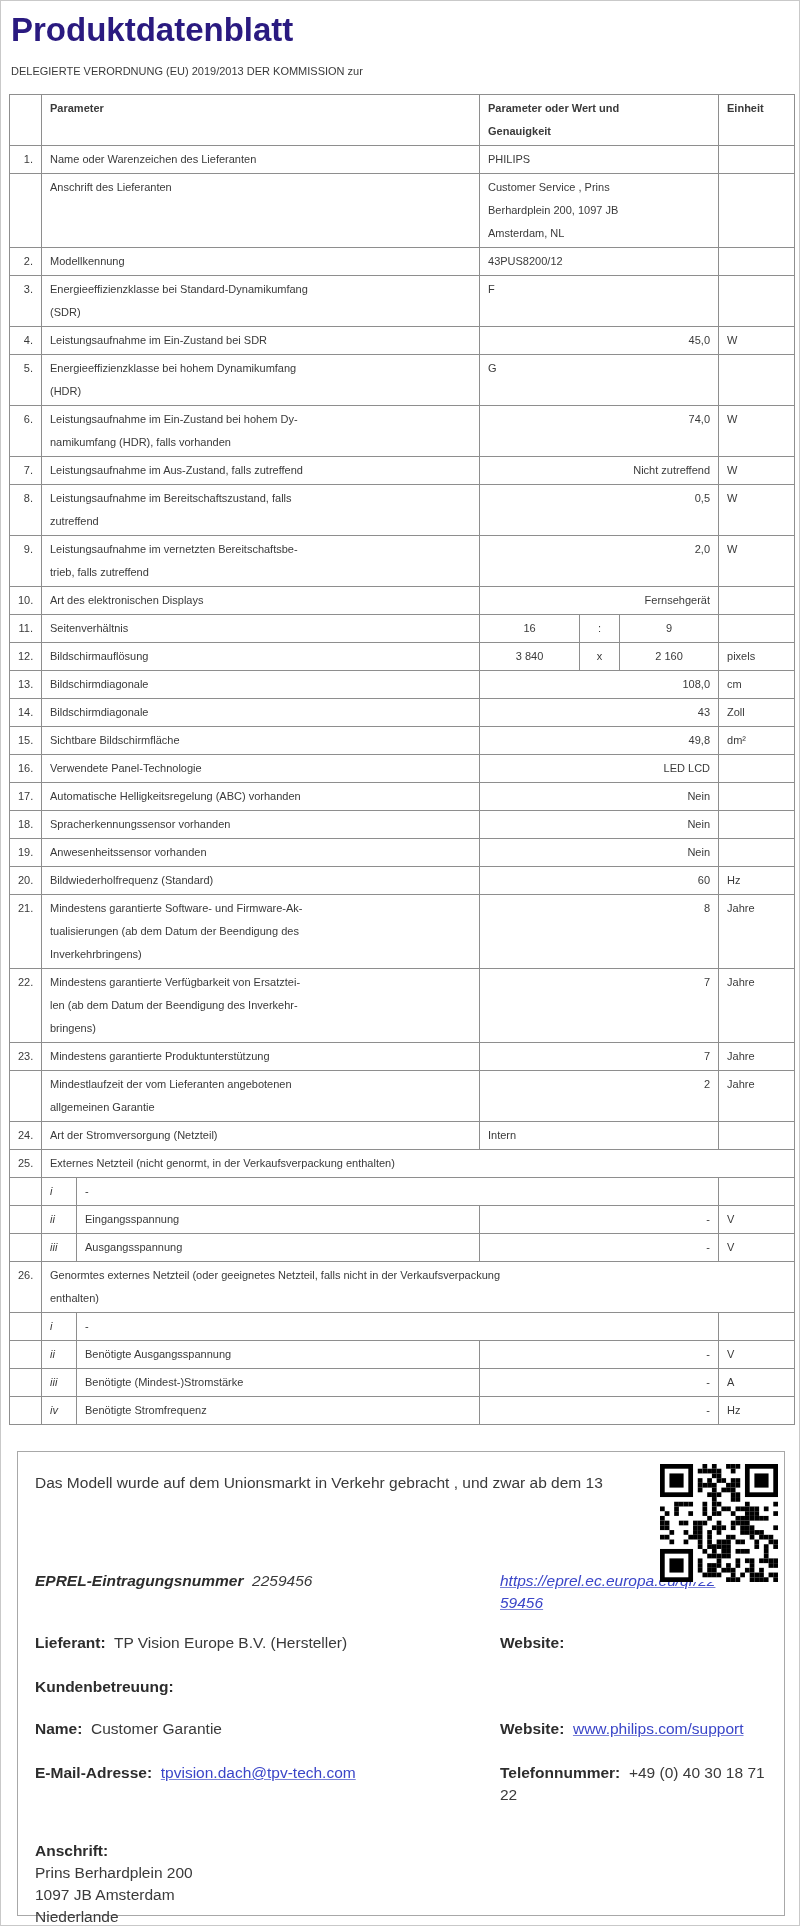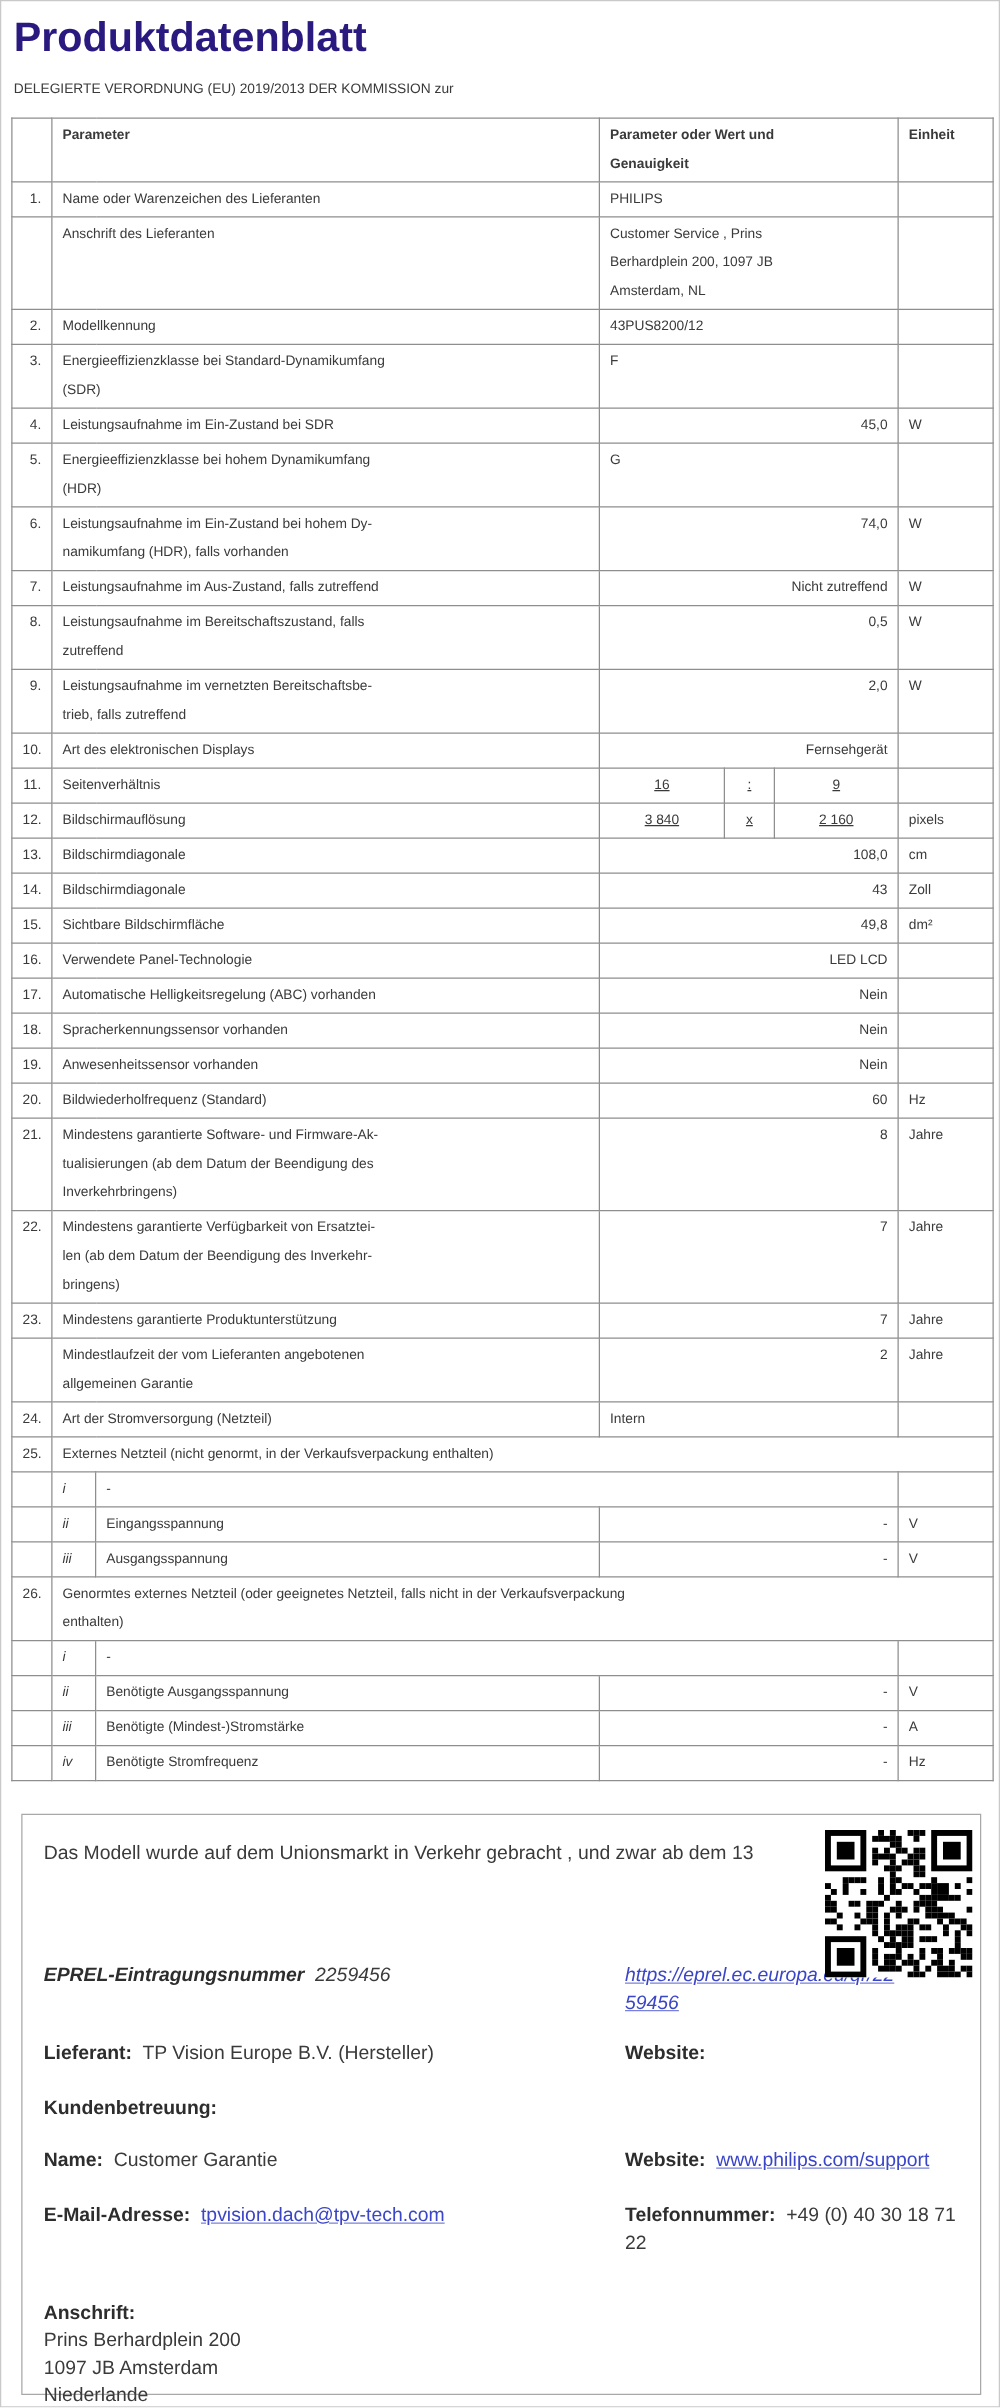--- a/index.html
+++ b/index.html
@@ -11,21 +11,21 @@
   .subtitle{margin:0 0 12px 2px; font-size:11px; line-height:21px; color:#3a3a3a;}
   table.params{border-collapse:collapse; table-layout:fixed; width:785px; font-size:11px;}
   table.params th, table.params td{border:1px solid #8e8e8e; padding:2px 8px; line-height:23px;
         vertical-align:top; overflow:hidden;}
   table.params th{font-weight:bold; text-align:left; white-space:pre-line;}
   td.num, th.num{padding:2px 5px 2px 2px; text-align:right;}
   td.lbl{white-space:pre-line;}
   td.val{white-space:pre-line;}
   td.val.left{text-align:left;}
   td.val.right{text-align:right;}
-  td.val.center{text-align:center; padding:2px 3px;text-decoration:underline;}
+  td.val.center{text-align:center; padding:2px 3px;}
   td.roman{font-style:italic; text-align:left; padding:2px 8px;}
   td.unit{padding:2px 6px;}
   
   .fbox{position:relative; margin:26px 7px 0 8px; height:465px; box-sizing:border-box;
         border:1px solid #a8a8a8; padding:20px 16px 0 17px; font-size:15.5px; line-height:22px;}
   .fbox b{color:#2d2d2d;}
   .qr{position:absolute; top:12px; right:6px; background:#fff;}
   .note{margin:0 130px 0 0; white-space:nowrap;}
   .frow{display:flex; margin:0;}
   .fl{width:465px; flex:0 0 auto;}

